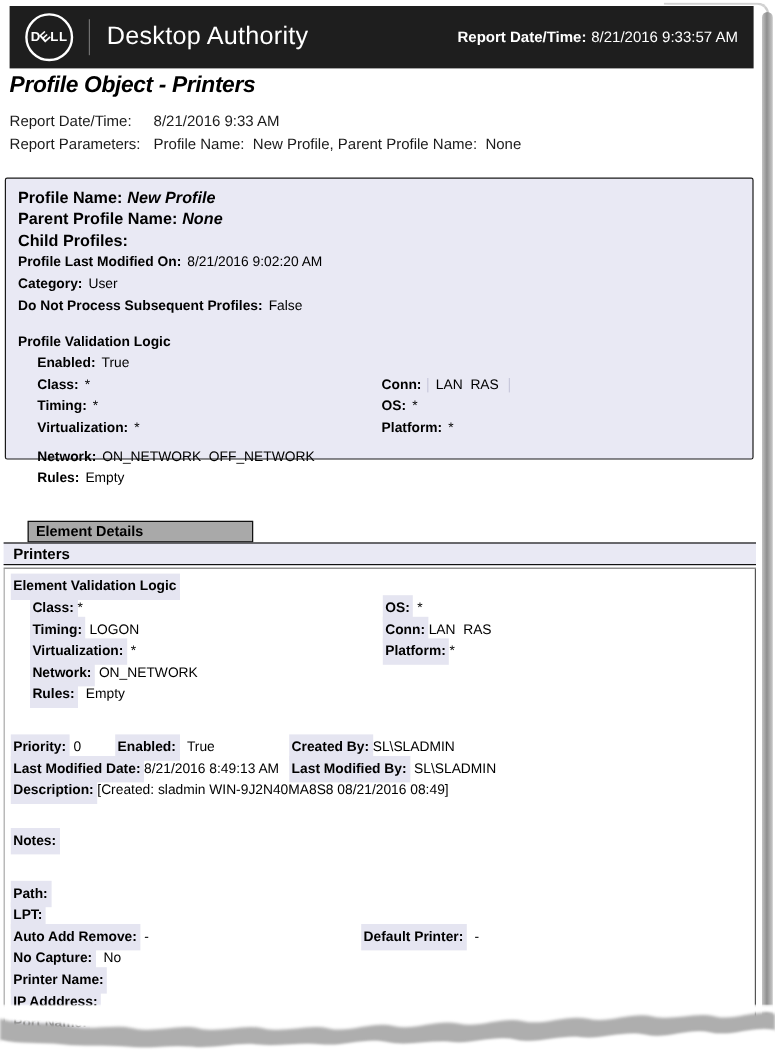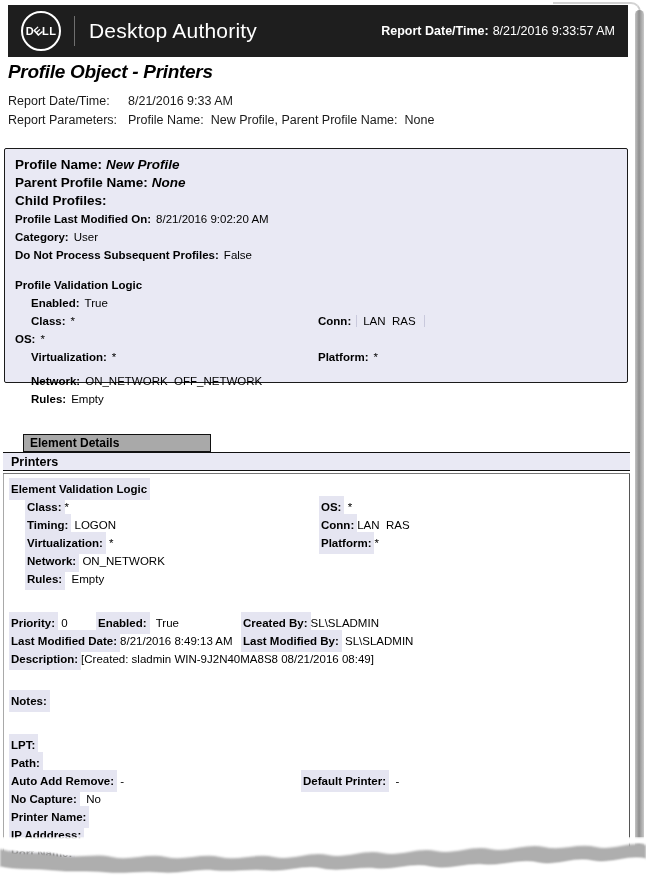--- a/index.html
+++ b/index.html
@@ -100,20 +100,21 @@
     <div class="pvl-heading">Profile Validation Logic</div>
     <div class="vgrid-row">
       <div class="lcol"><b>Enabled:</b><span class="val">True</span></div>
       <div></div>
     </div>
     <div class="vgrid-row">
       <div class="lcol"><b>Class:</b><span class="val">*</span></div>
       <div><b>Conn:</b><span class="val conn-frame">LAN  RAS</span></div>
     </div>
     <div class="vgrid-row">
+      <div class="lcol"><b>Timing:</b><span class="val">*</span></div>
       <div><b>OS:</b><span class="val">*</span></div>
     </div>
     <div class="vgrid-row">
       <div class="lcol"><b>Virtualization:</b><span class="val">*</span></div>
       <div><b>Platform:</b><span class="val">*</span></div>
     </div>
     <div class="vspace6"></div>
     <div class="vgrid-row">
       <div class="lcol"><b>Network:</b><span class="val">ON_NETWORK  OFF_NETWORK</span></div>
       <div></div>
@@ -141,22 +142,22 @@
     <div class="row"><span class="hl">Priority:</span> <span class="val">0</span><span class="abs" style="left:87px;"><span class="hl">Enabled:</span>  <span class="val">True</span></span><span class="abs" style="left:232px;"><span class="hl">Created By:</span><span class="val">SL\SLADMIN</span></span></div>
     <div class="row"><span class="hl">Last Modified Date:</span><span class="val">8/21/2016 8:49:13 AM</span><span class="abs" style="left:232px;"><span class="hl">Last Modified By:</span> <span class="val">SL\SLADMIN</span></span></div>
     <div class="row"><span class="hl">Description:</span><span class="val">[Created: sladmin WIN-9J2N40MA8S8 08/21/2016 08:49]</span></div>
 
     <div class="gap24"></div>
 
     <div class="row"><span class="hl">Notes:</span></div>
 
     <div class="gap26"></div>
 
+    <div class="row"><span class="hl">Path:</span></div>
     <div class="row"><span class="hl">LPT:</span></div>
-    <div class="row"><span class="hl">Path:</span></div>
     <div class="row"><span class="hl">Auto Add Remove:</span> <span class="val">-</span><span class="abs" style="left:292px;"><span class="hl">Default Printer:</span>  <span class="val">-</span></span></div>
     <div class="row"><span class="hl">No Capture:</span>  <span class="val">No</span></div>
     <div class="row"><span class="hl">Printer Name:</span></div>
     <div class="row"><span class="hl">IP Adddress:</span></div>
     <div class="row"><span class="hl">Port Name:</span></div>
   </div>
 
   <div class="edge-corner"></div>
   <div class="edge-band"></div>
   <svg class="torn" viewBox="0 0 646 44" xmlns="http://www.w3.org/2000/svg">

